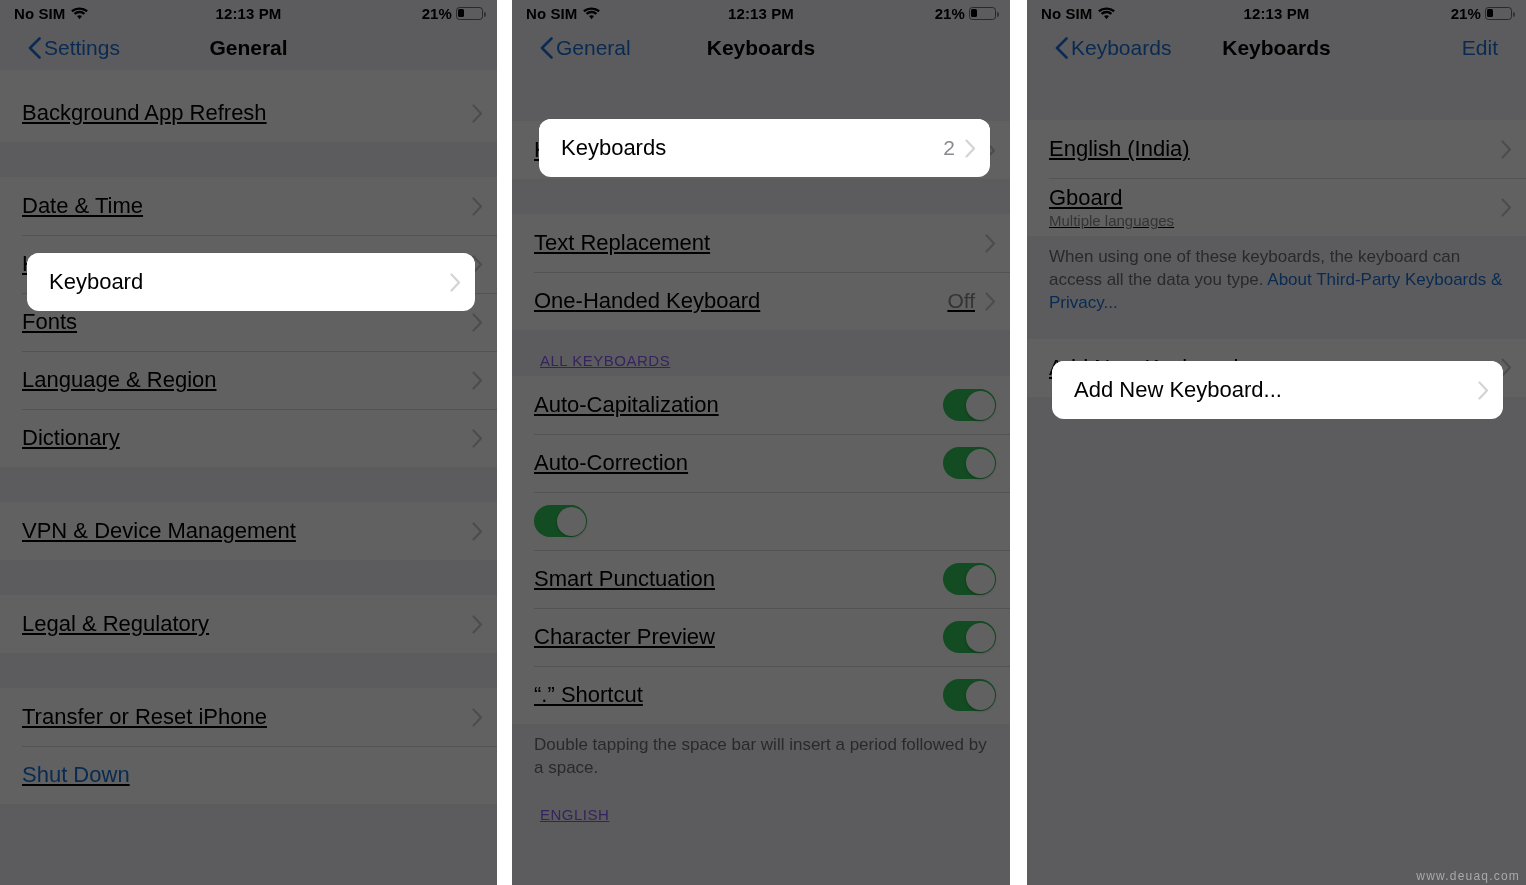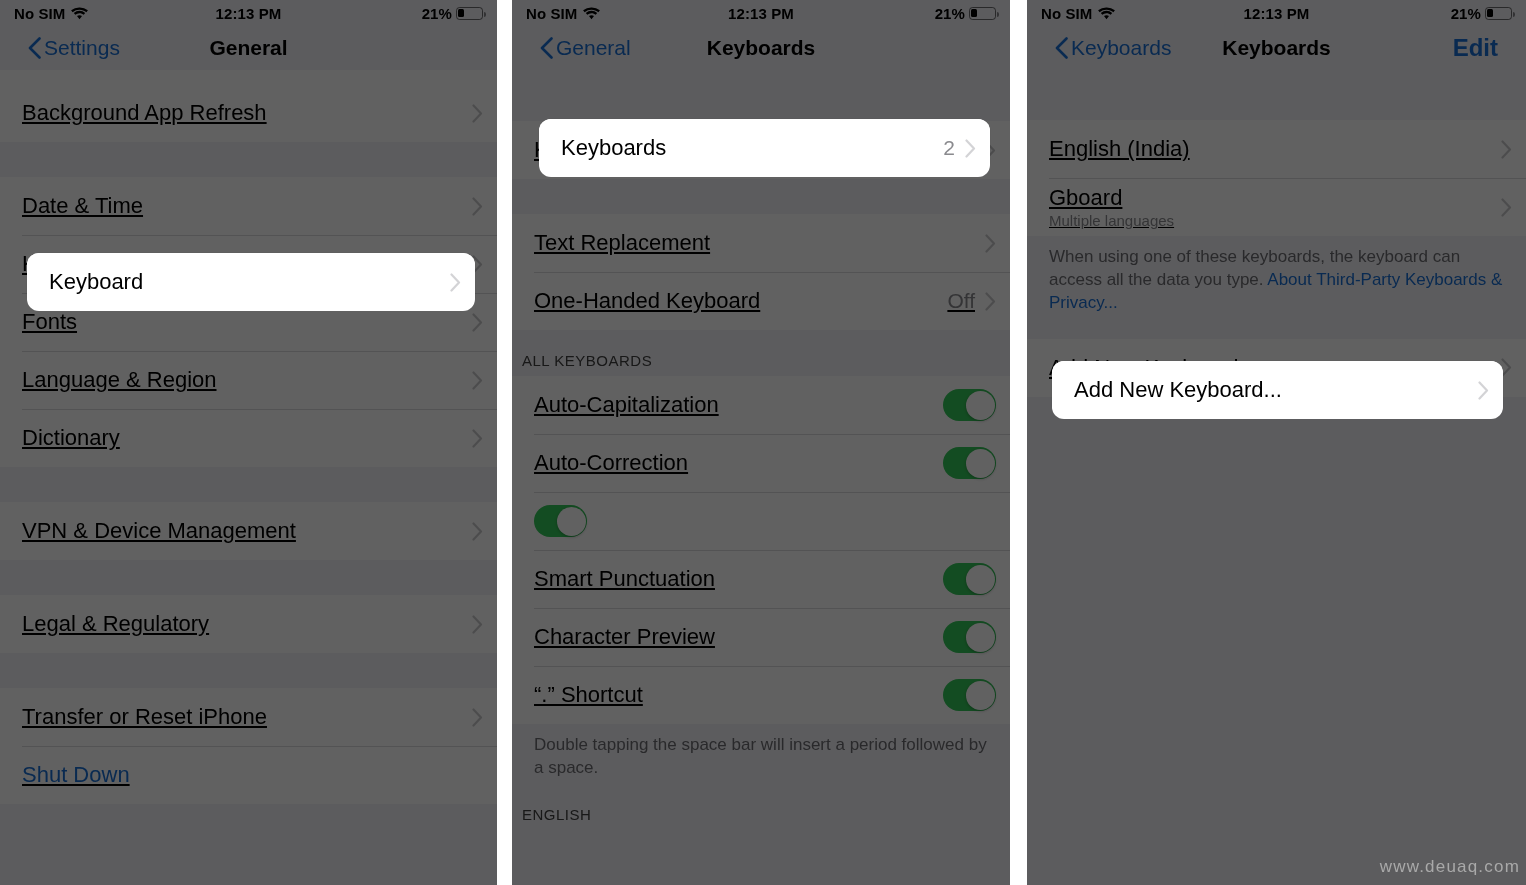--- a/index.html
+++ b/index.html
@@ -88,21 +88,21 @@
     flex: 0 0 auto;
     min-width: 0;
   }
   .chev-back { width: 13px; height: 22px; flex:0 0 auto; }
   .nav-title {
     position:absolute; left:0; right:0; text-align:center;
     font-size: 21px; font-weight: 700; color:#000;
     pointer-events:none;
   }
   .nav-right {
-    margin-left:auto; color:#1a6fd4; font-size:24px; z-index:2;font-weight:bold;
+    margin-left:auto; color:#1a6fd4; font-size:21px; z-index:2;
   }
 
   
   .content { position:relative; z-index:3; }
   .group {
     background:#ffffff;
     margin: 0;
     text-decoration: underline;
   }
   .row {
@@ -119,23 +119,24 @@
   .row-label { font-size: 22px; color:#000; flex:1 1 auto; }
   .row-label.blue { color:#1a6fd4; }
   .row-sub { font-size: 15px; color:#8a8a8e; margin-top:1px; }
   .row-text { display:flex; flex-direction:column; flex:1 1 auto; }
   .row-value { font-size:21px; color:#8a8a8e; margin-right:10px; }
   .chev { width:11px; height:19px; flex:0 0 auto; opacity:0.45; }
 
   .spacer { height: 35px; }
 
   .section-header {
-    font-size: 15px; color:#404040;
+    font-size: 15px; color:#8b5cf6;
     letter-spacing: 0.5px;
-    padding: 22px 22px 7px 10px;
+    padding: 22px 22px 7px 28px;
+    text-decoration: underline;
   }
   .footer-note {
     font-size: 17px; color:#6d6d72;
     line-height: 1.35;
     padding: 10px 22px 0 22px;
   }
   .footer-note a { color:#1a6fd4; text-decoration:none; }
 
   .toggle {
     width: 53px; height: 32px; border-radius: 16px;
@@ -146,23 +147,23 @@
     width:29px; height:29px; border-radius:50%;
     background:#fff;
     box-shadow: 0 1px 3px rgba(0,0,0,0.28);
   }
 
   
   .cut-row { height: 14px; background:#fff; position:relative; overflow:hidden; }
 
   
   .watermark {
-    position:absolute; right: 6px; bottom: 8px;
+    position:absolute; right: 6px; bottom: 2px;
     z-index: 60;
-    font-size: 17px; color: #a9a9a9;
+    font-size: 12px; color: #a9a9a9;
     letter-spacing: 1.2px;
     font-family: "Liberation Sans", sans-serif;
   }
 </style>
 </head>
 <body>
 
 <div class="stage">
 
   <div class="panel panel-1">

